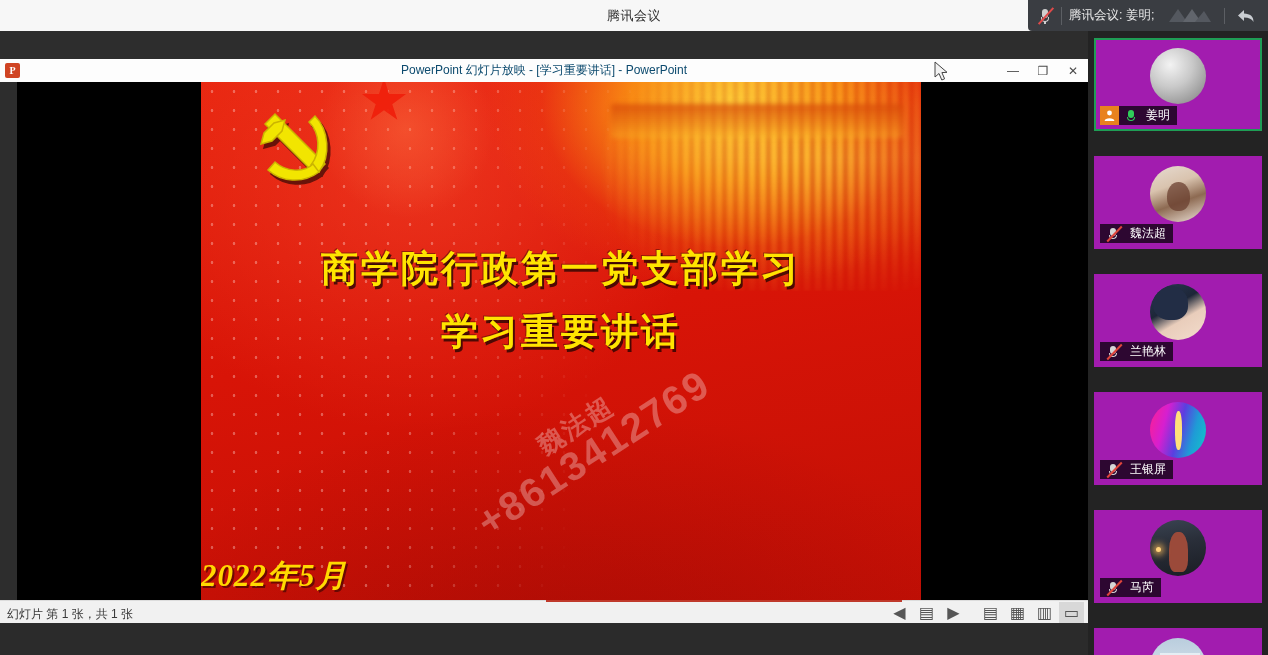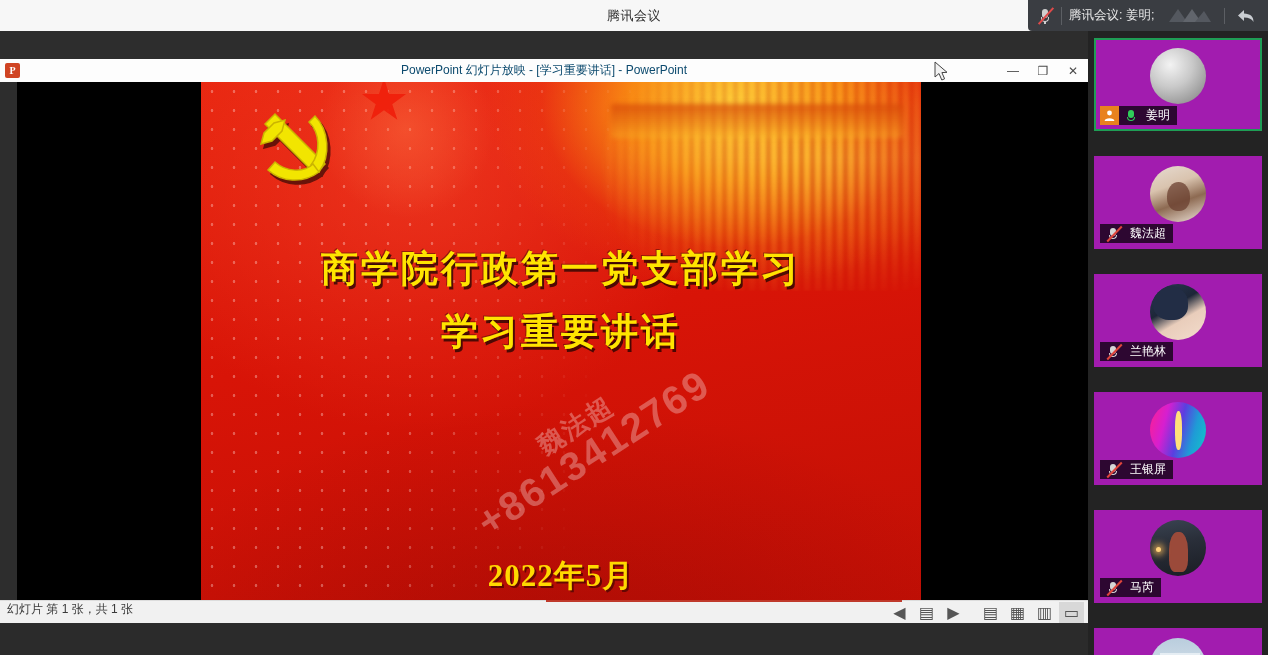--- a/index.html
+++ b/index.html
@@ -79,33 +79,33 @@
     background:radial-gradient(circle, rgba(255,120,70,.42) 0%, rgba(224,27,11,0) 66%); }
 
   
   .emblem { position:absolute; left:40px; top:18px; width:104px; height:104px; }
   .emblem svg { filter:drop-shadow(3px 4px 0 rgba(0,0,0,.55)); }
 
   .slide-title { position:absolute; left:0; right:0; top:155px; text-align:center;
     font-family:"DejaVu Sans","Liberation Sans",sans-serif; font-weight:bold;
     font-size:37px; line-height:63px; color:#ffe400; letter-spacing:3px;
     text-shadow:2px 3px 0 rgba(0,0,0,.65), -1px -1px 0 rgba(0,0,0,.35); white-space:nowrap; }
-  .slide-date { position:absolute; left:0; right:0; top:473px; text-align:center;
+  .slide-date { position:absolute; left:0; right:0; top:473px; text-align:left;
     font-family:"Liberation Serif","DejaVu Serif",serif; font-weight:bold;
     font-size:31px; color:#ffd900; letter-spacing:1px;
-    text-shadow:2px 2px 0 rgba(0,0,0,.45); }
+    text-shadow:2px 2px 0 rgba(0,0,0,.45);font-style:italic; }
   .wm { position:absolute; color:rgba(255,255,255,.30); font-size:40px; font-weight:bold;
     letter-spacing:2px; transform:rotate(-33deg); transform-origin:left top; white-space:nowrap;
     pointer-events:none; }
   .wm1 { left:268px; top:425px; }
   .wm2 { left:330px; top:352px; font-size:26px; }
 
   
   .ppt-status { position:absolute; left:0; top:541px; width:1088px; height:23px;
-    background:#f1f1f1; border-top:1px solid #dcdcdc; display:flex; align-items:flex-start; }
+    background:#f1f1f1; border-top:1px solid #dcdcdc; display:flex; align-items:flex-end; }
   .status-text { font-size:12px; color:#3a3a3a; margin-left:7px; }
   .status-right { position:absolute; right:4px; top:0; height:23px; display:flex; align-items:center; gap:2px; }
   .sbtn { width:25px; height:21px; display:flex; align-items:center; justify-content:center;
     color:#565656; }
   .sbtn.active { background:#d8d8d8; }
   .status-accent { position:absolute; left:546px; top:-1px; width:356px; height:2px; background:#c0392b; }
 
   
   .rail { position:absolute; right:0; top:31px; width:180px; height:624px; background:#232323;
     padding:7px 6px 0 6px; }

